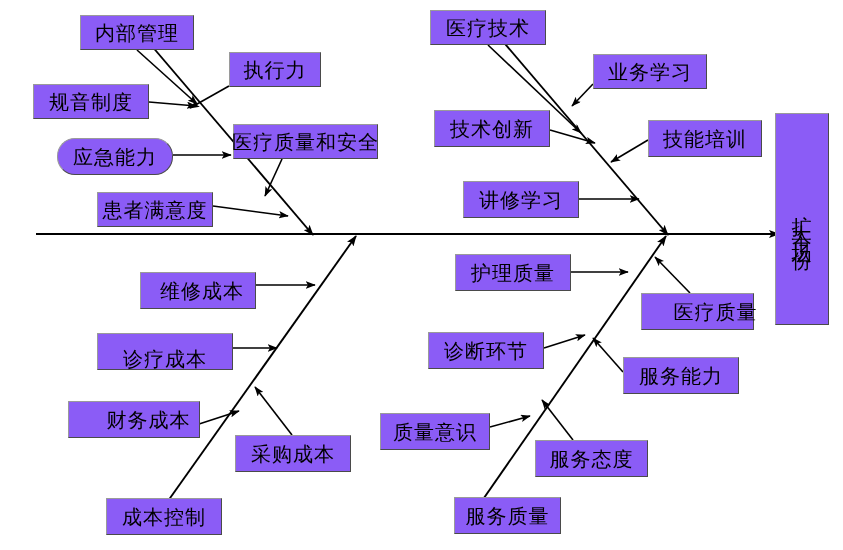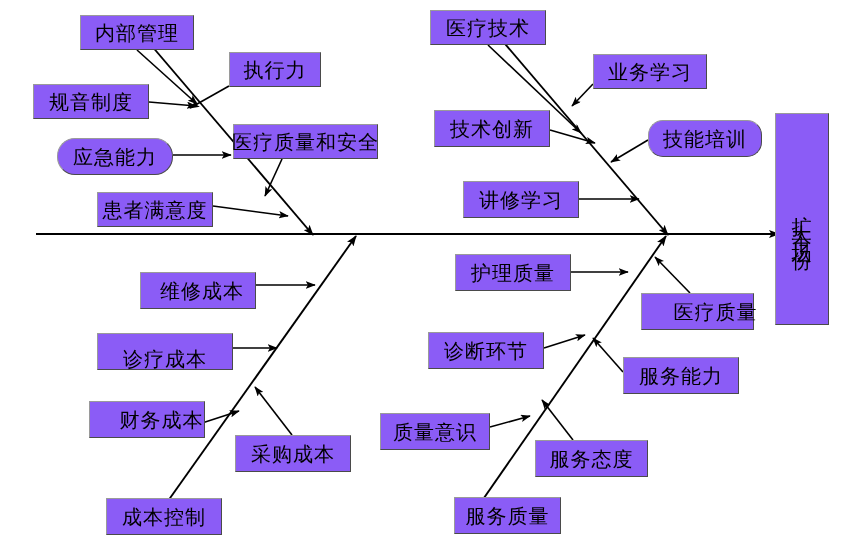--- a/index.html
+++ b/index.html
@@ -102,33 +102,33 @@
       </div>
       <div class="node" style="left: 430px; top: 10px; width: 116px; height: 35px;">
         <span>医疗技术</span>
       </div>
       <div class="node" style="left: 593px; top: 54px; width: 114px; height: 35px;">
         <span>业务学习</span>
       </div>
       <div class="node" style="left: 434px; top: 110px; width: 116px; height: 37px;">
         <span>技术创新</span>
       </div>
-      <div class="node" style="left: 648px; top: 120px; width: 114px; height: 37px; border-radius: 15px;">
+      <div class="node" style="left: 648px; top: 120px; width: 114px; height: 37px;">
         <span>技能培训</span>
       </div>
       <div class="node" style="left: 463px; top: 181px; width: 116px; height: 37px;">
         <span>讲修学习</span>
       </div>
       <div class="node" style="left: 140px; top: 272px; width: 116px; height: 37px; padding-left: 8px;">
         <span>维修成本</span>
       </div>
       <div class="node" style="left: 97px; top: 333px; width: 136px; height: 37px; align-items: flex-end;">
         <span>诊疗成本</span>
       </div>
-      <div class="node" style="left: 89px; top: 401px; width: 116px; height: 37px; padding-left: 29px;">
+      <div class="node" style="left: 68px; top: 401px; width: 132px; height: 37px; padding-left: 29px;">
         <span>财务成本</span>
       </div>
       <div class="node" style="left: 235px; top: 435px; width: 116px; height: 37px;">
         <span>采购成本</span>
       </div>
       <div class="node" style="left: 106px; top: 498px; width: 116px; height: 37px;">
         <span>成本控制</span>
       </div>
       <div class="node" style="left: 455px; top: 254px; width: 116px; height: 37px;">
         <span>护理质量</span>

